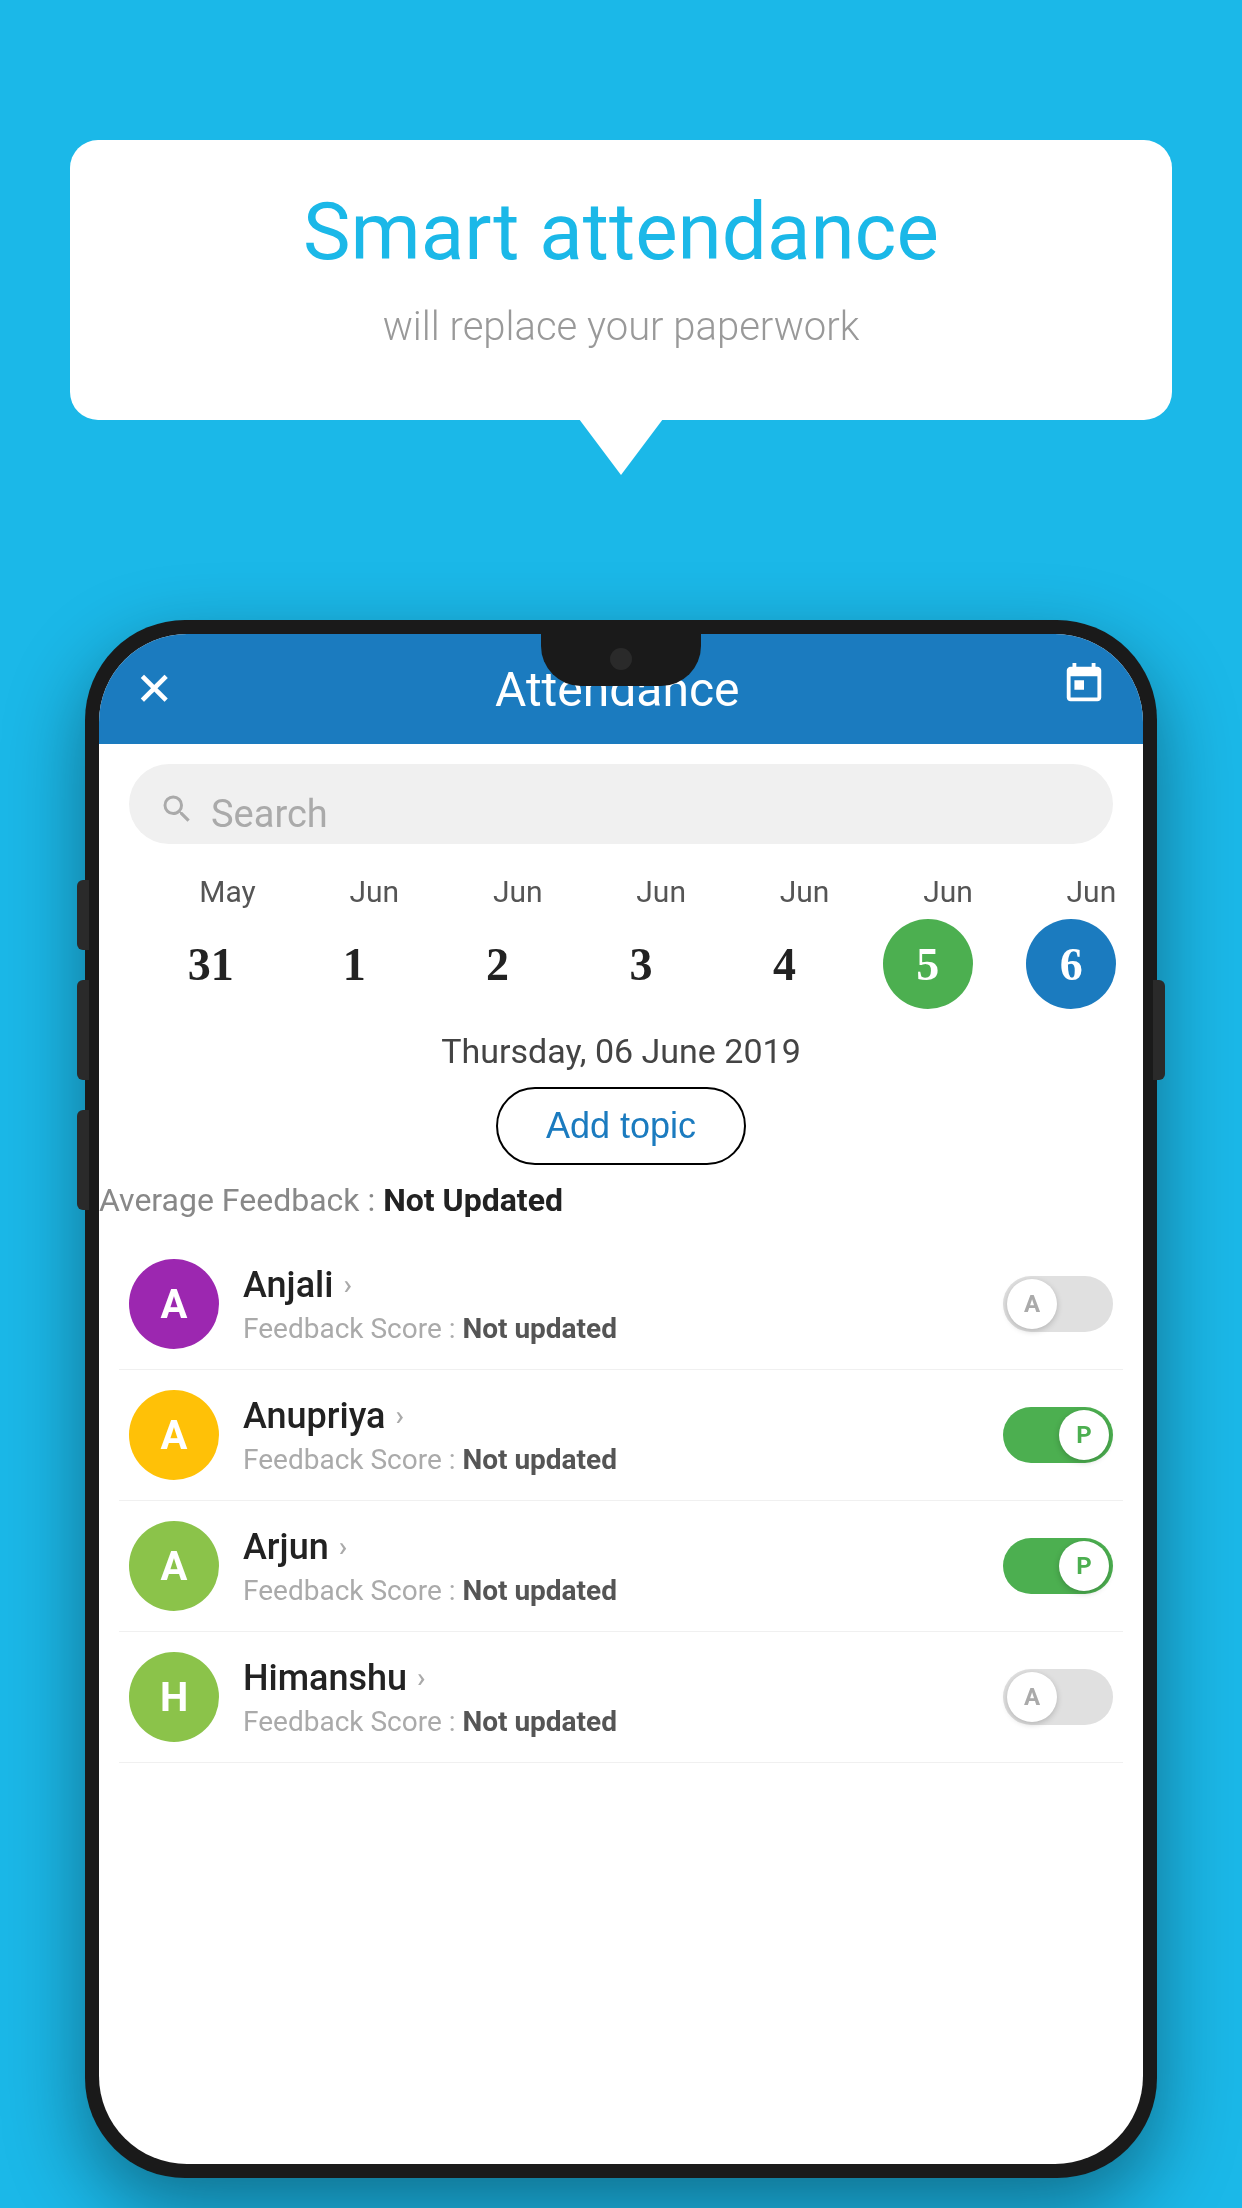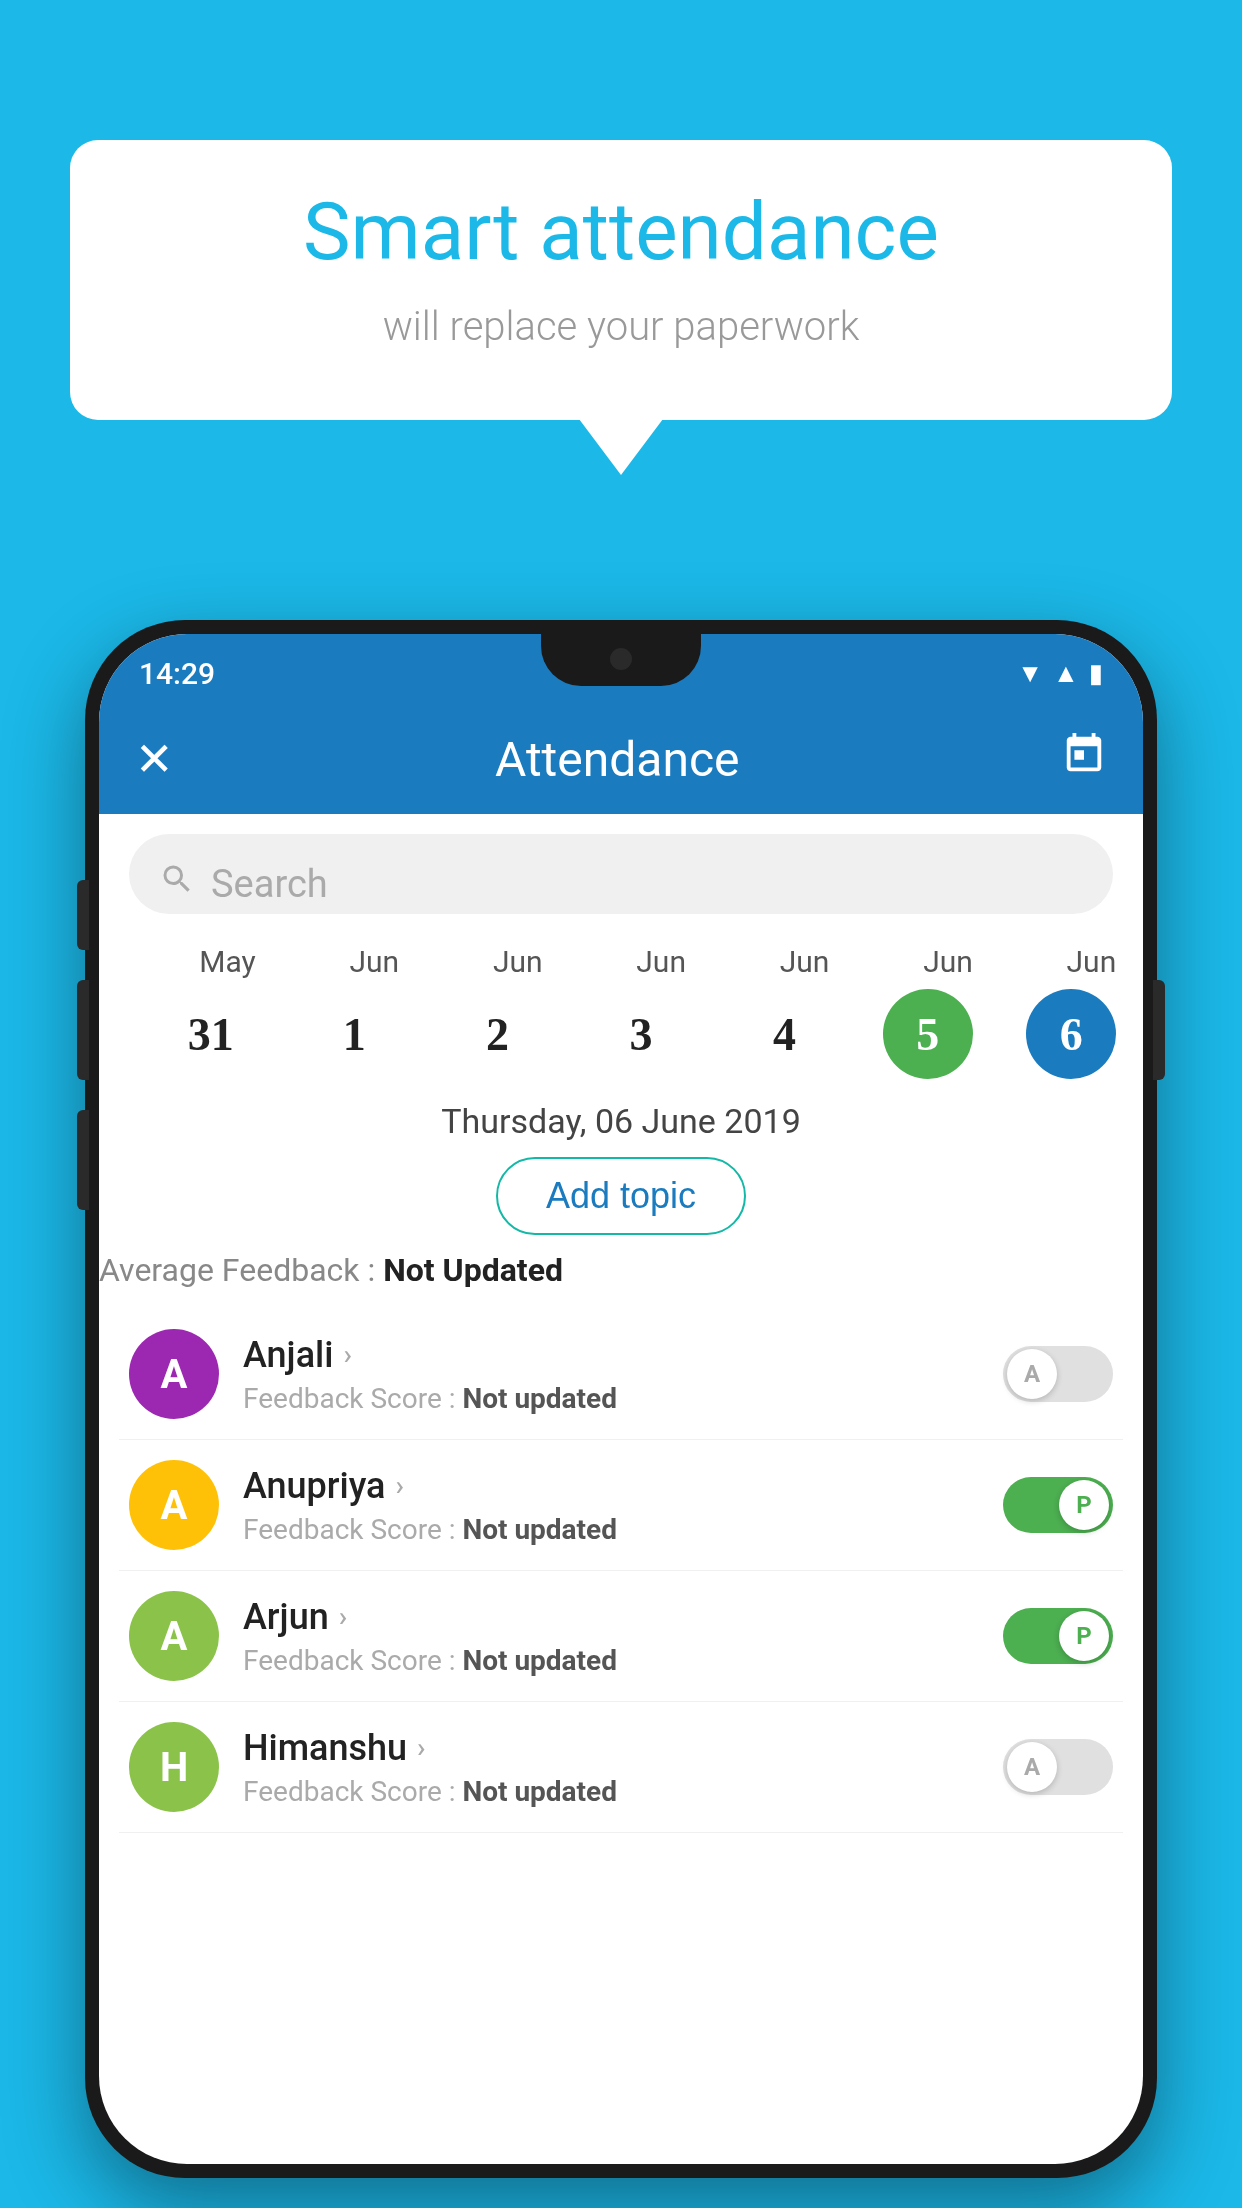--- a/index.html
+++ b/index.html
@@ -203,21 +203,21 @@
       font-size: 34px;
       color: #444;
       margin: 22px 0 16px;
       font-weight: 400;
     }
 
     
     .add-topic-btn {
       display: block;
       margin: 0 auto 16px;
-      border: 2px solid #14b8a6;
+      border: 2px solid #000000;
       border-radius: 40px;
       padding: 16px 48px;
       color: #1b7bbf;
       font-size: 36px;
       background: white;
       cursor: pointer;
       width: fit-content;
     }
 
     
@@ -369,28 +369,20 @@
   <div class="phone-side-btn-left1"></div>
   <div class="phone-side-btn-left2"></div>
   <div class="phone-side-btn-left3"></div>
 
   <div class="phone-inner">
 
     <div class="notch">
       <div class="notch-camera"></div>
     </div>
 
-    <div class="status-bar">
-      <span class="status-time">14:29</span>
-      <div class="status-icons">
-        <span>▼</span>
-        <span>▲</span>
-        <span>▮</span>
-      </div>
-    </div>
 
     <div class="app-bar">
       <span class="app-bar-icon">✕</span>
       <span class="app-bar-title">Attendance</span>
       <span class="app-bar-icon">
         <svg width="46" height="46" viewBox="0 0 24 24" fill="white">
           <path d="M19 3h-1V1h-2v2H8V1H6v2H5c-1.11 0-1.99.9-1.99 2L3 19c0 1.1.89 2 2 2h14c1.1 0 2-.9 2-2V5c0-1.1-.9-2-2-2zm0 16H5V8h14v11zM7 10h5v5H7z"></path>
         </svg>
       </span>
     </div>

